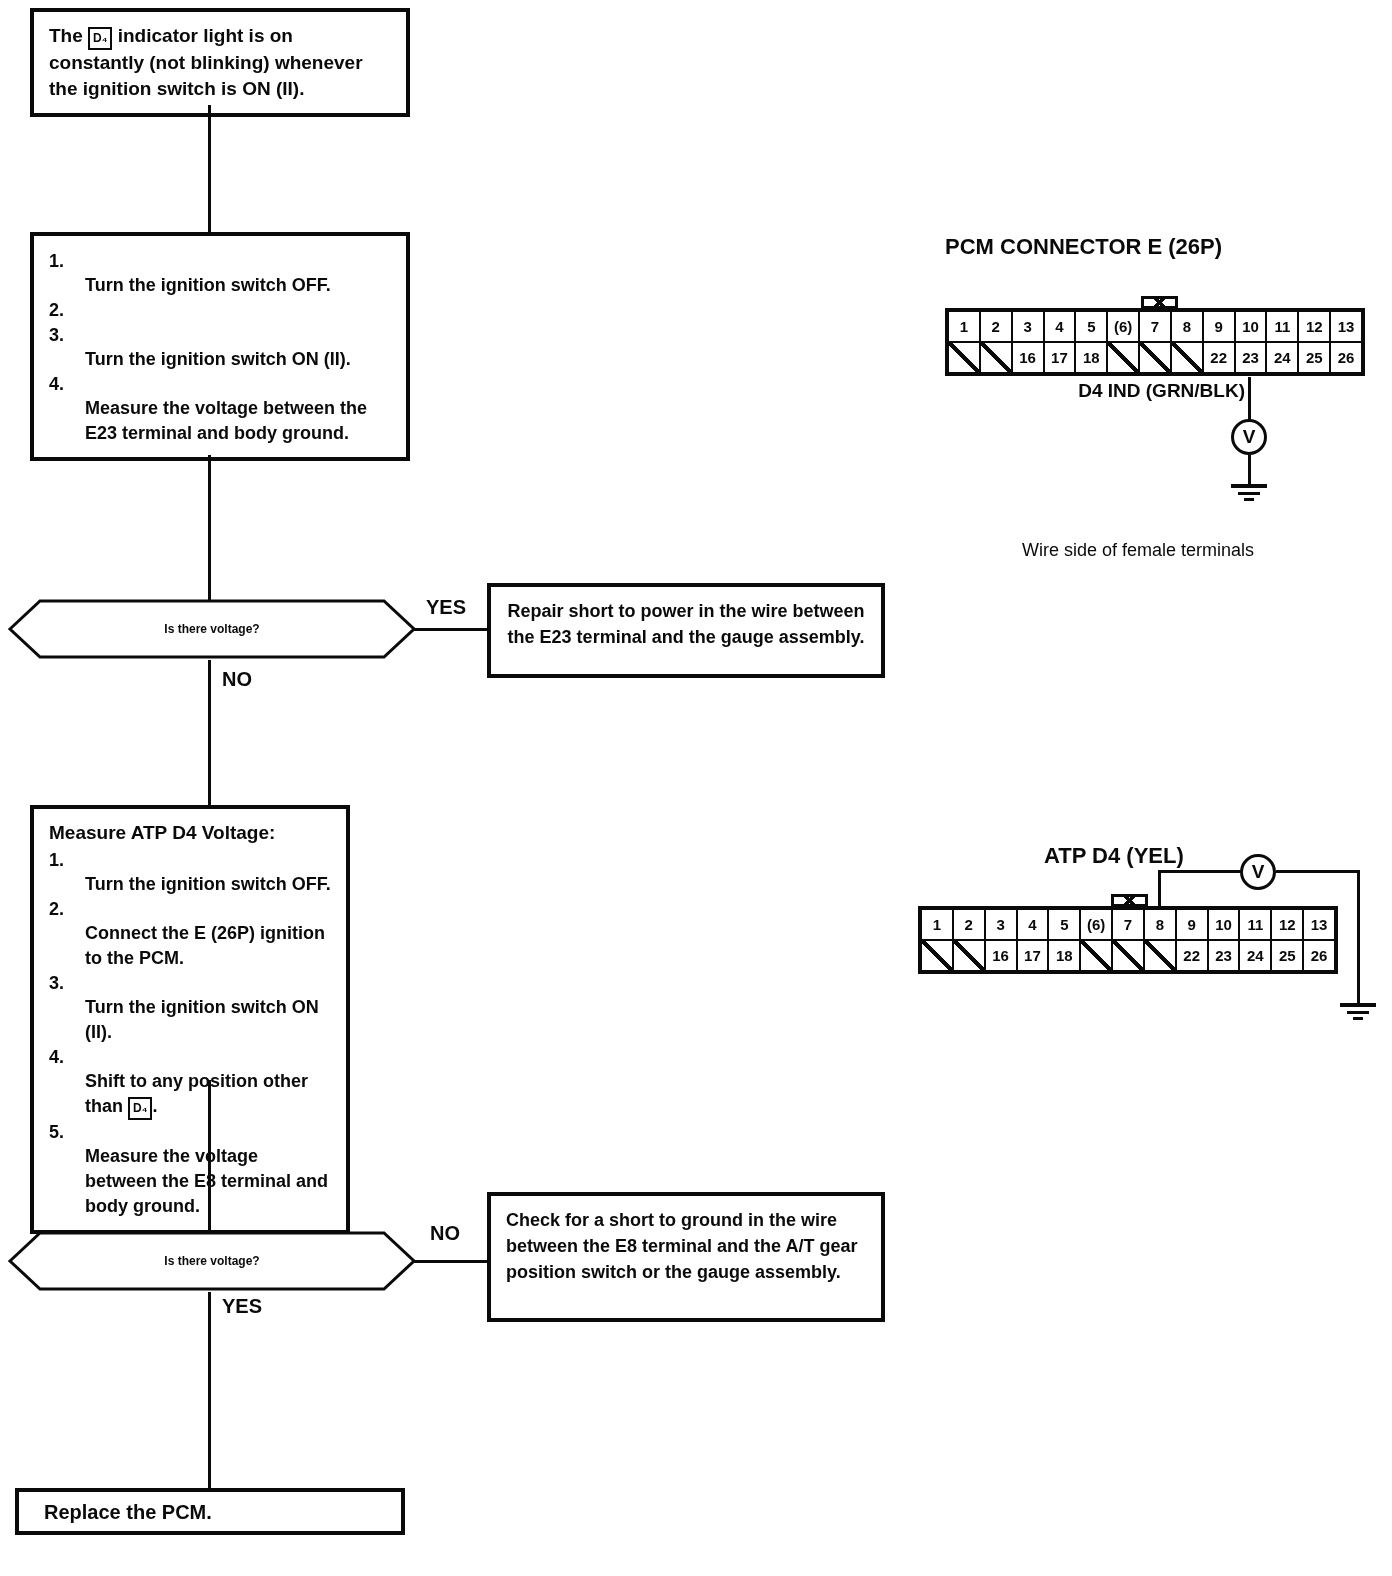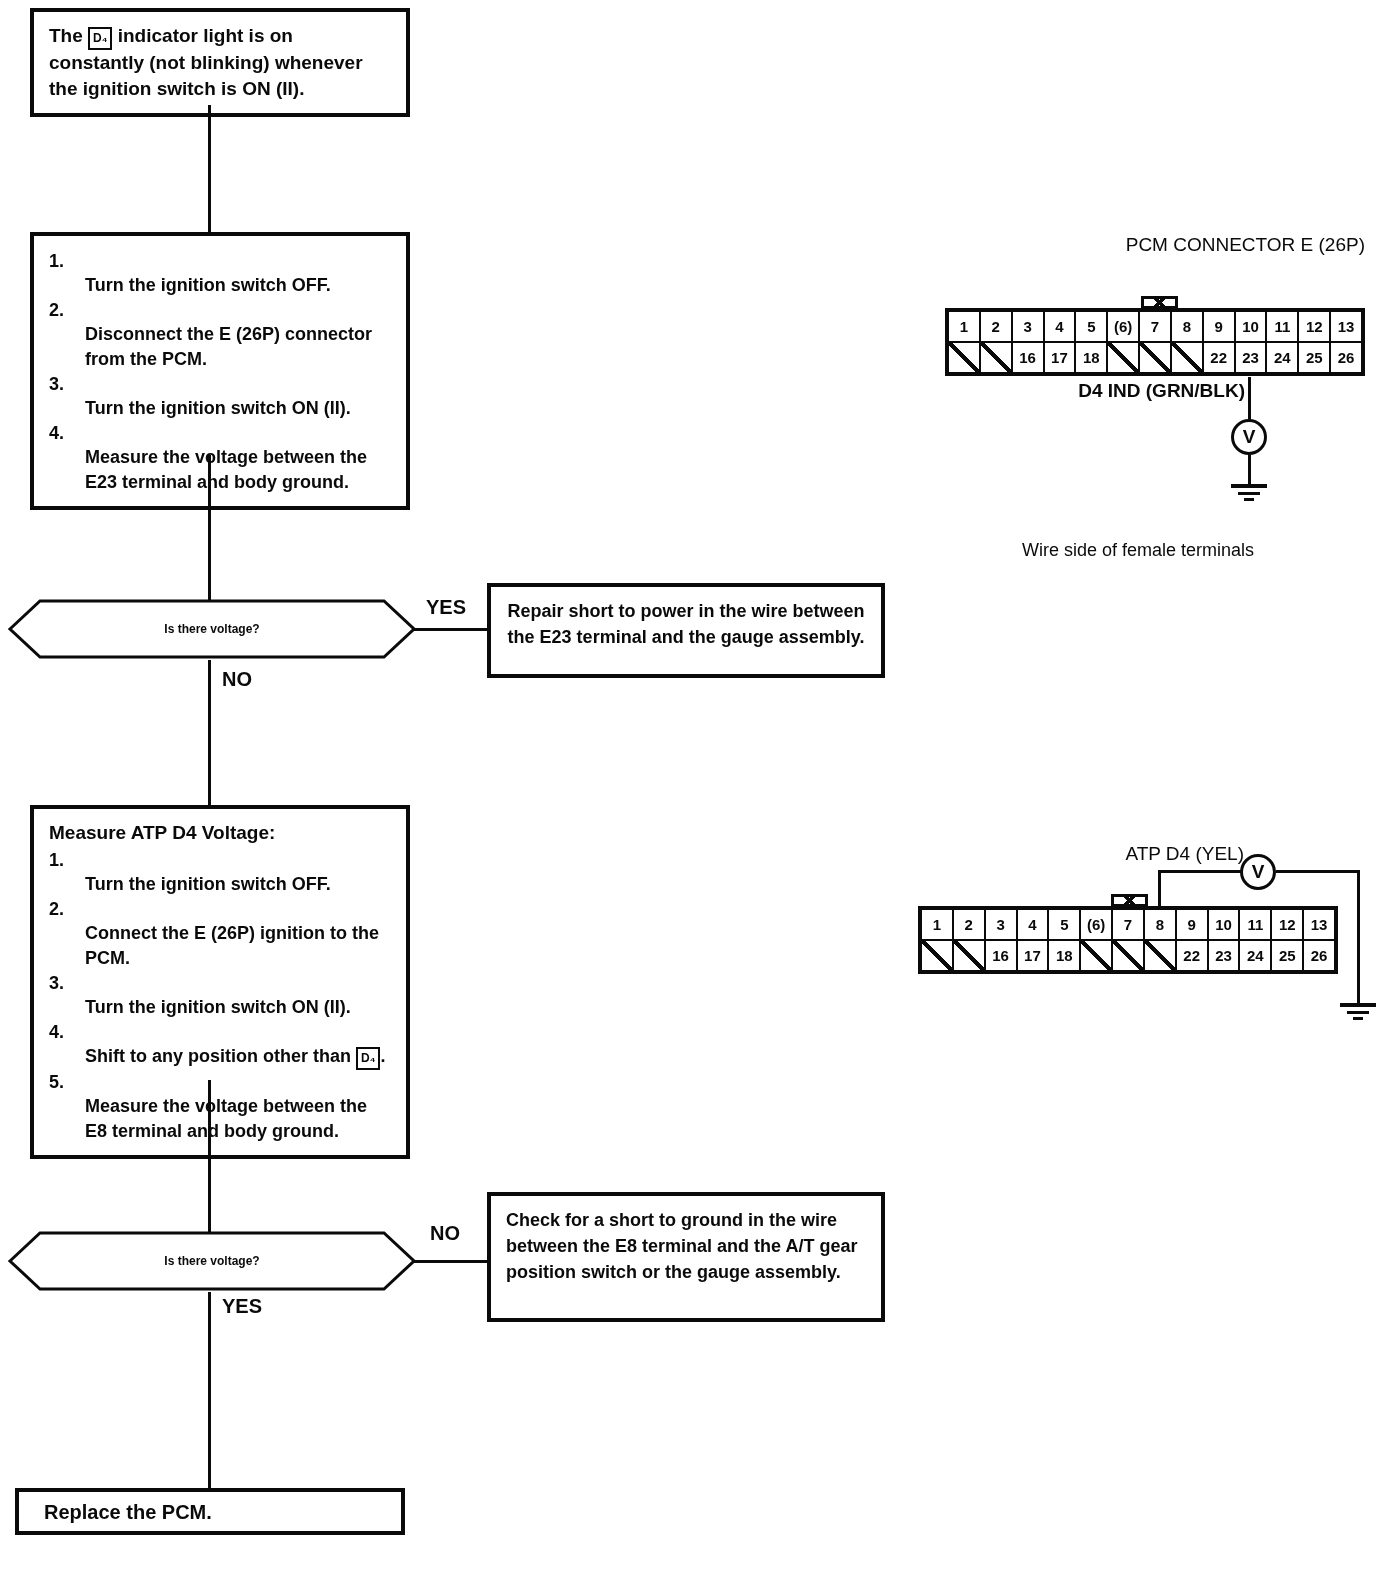--- a/index.html
+++ b/index.html
@@ -15,21 +15,21 @@
   .pbox{position:absolute;border:4px solid var(--ink);background:var(--paper);
         padding:11px 15px;font-weight:bold;font-size:19px;line-height:26px;}
   .pbox .steps{margin-top:2px;}
   .step{display:flex;font-size:18px;line-height:25px;}
   .step .num{width:36px;flex:0 0 36px;}
   .step .txt{flex:1;margin-top:24px;}
 
   #box-start{left:30px;top:8px;width:380px;min-height:97px;}
   #box-process1{left:30px;top:232px;width:380px;min-height:223px;}
   #box-action1{left:487px;top:583px;width:398px;min-height:95px;font-size:18px;text-align:center;}
-  #box-process2{left:30px;top:805px;width:380px;min-height:275px;}
+  #box-process2{left:30px;top:805px;width:320px;min-height:275px;}
   #box-action2{left:487px;top:1192px;width:398px;min-height:130px;font-size:18px;}
   #box-end{left:15px;top:1488px;width:390px;height:47px;display:flex;align-items:center;padding:0 0 0 25px;font-size:20px;}
 
   
   .vline,.hline{position:absolute;background:var(--ink);}
   .vline{width:3px;}
   .hline{height:3px;}
 
   
   .decision{position:absolute;width:408px;height:62px;}
@@ -40,21 +40,21 @@
   #decision1{left:8px;top:598px;}
   #decision2{left:8px;top:1230px;}
 
   .branch-label{position:absolute;font-weight:bold;font-size:20px;}
   #label-yes1{left:426px;top:596px;}
   #label-no1{left:222px;top:668px;}
   #label-no2{left:430px;top:1222px;}
   #label-yes2{left:222px;top:1295px;}
 
   
-  .conn-title{position:absolute;font-weight:normal;font-size:19px;text-align:right;}
+  .conn-title{position:absolute;font-weight:bold;font-size:22px;text-align:left;}
   #conn1-title{left:945px;top:234px;width:420px;}
   #conn2-title{left:1044px;top:843px;width:200px;}
 
   .conn-grid{position:absolute;width:420px;border:3px solid var(--ink);
              display:grid;grid-template-columns:repeat(13,1fr);background:var(--paper);}
   .conn-grid .cell{height:31px;border:1.5px solid var(--ink);
                    display:flex;align-items:center;justify-content:center;
                    font-weight:bold;font-size:15px;}
   .conn-grid .cell.slash{
     background:linear-gradient(45deg,transparent calc(50% - 2px),var(--ink) calc(50% - 2px),var(--ink) calc(50% + 2px),transparent calc(50% + 2px));
@@ -103,21 +103,20 @@
   <div class="vline" style="left:208px;top:105px;height:128px;"></div>
 
   <div class="pbox" id="box-process1">
     <div class="steps">
         <div class="step">
           <span class="num">1.</span>
           <span class="txt">Turn the ignition switch OFF.</span>
         </div>
         <div class="step">
           <span class="num">2.</span>
-          <span class="txt">Disconnect the E (26P) connector from the PCM.</span>
         </div>
         <div class="step">
           <span class="num">3.</span>
           <span class="txt">Turn the ignition switch ON (II).</span>
         </div>
         <div class="step">
           <span class="num">4.</span>
           <span class="txt">Measure the voltage between the E23 terminal and body ground.</span>
         </div>
       </div>

